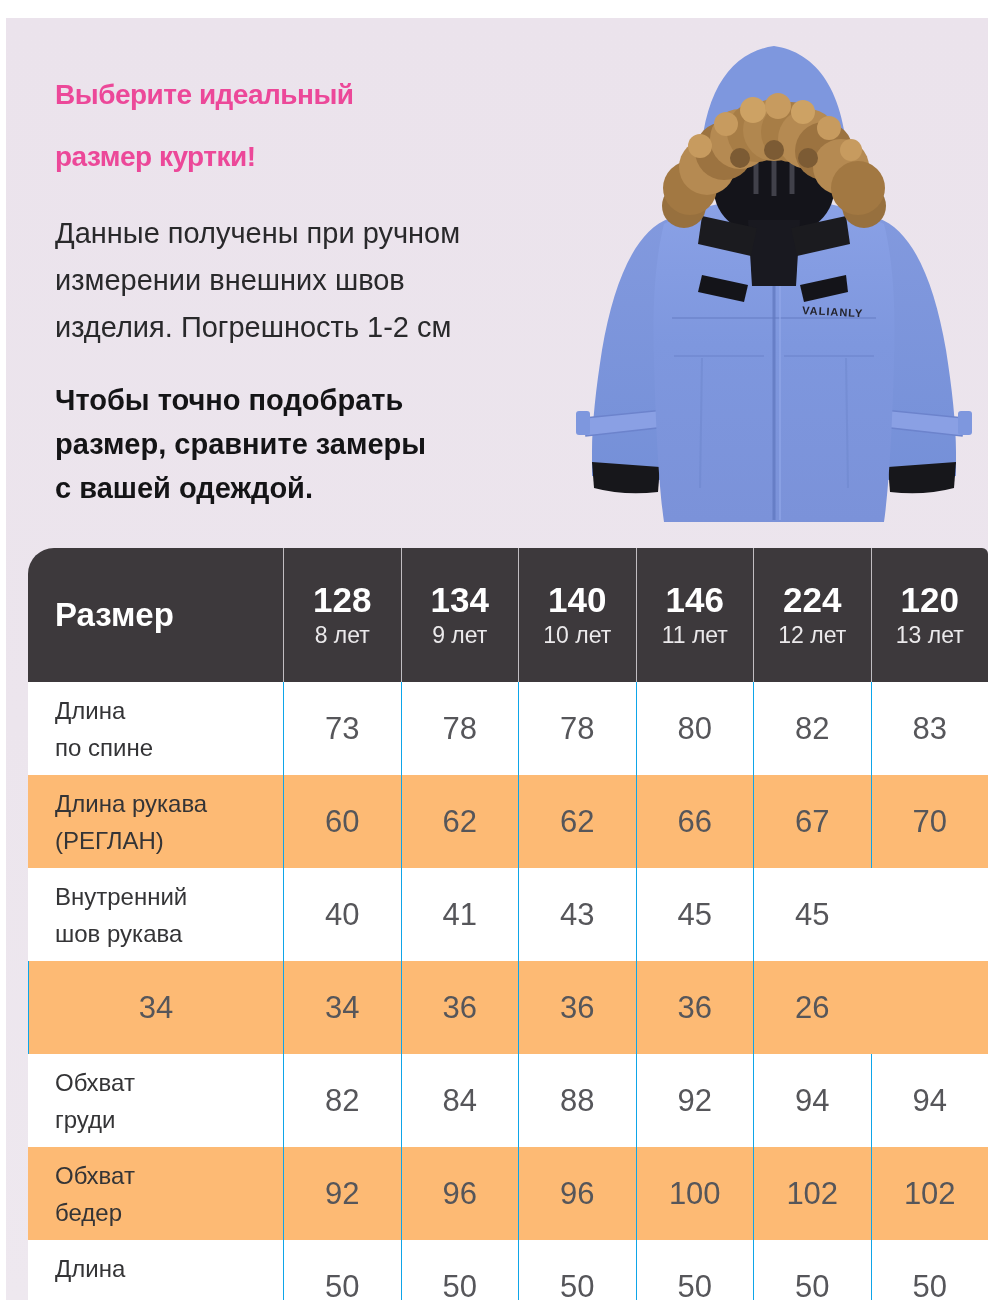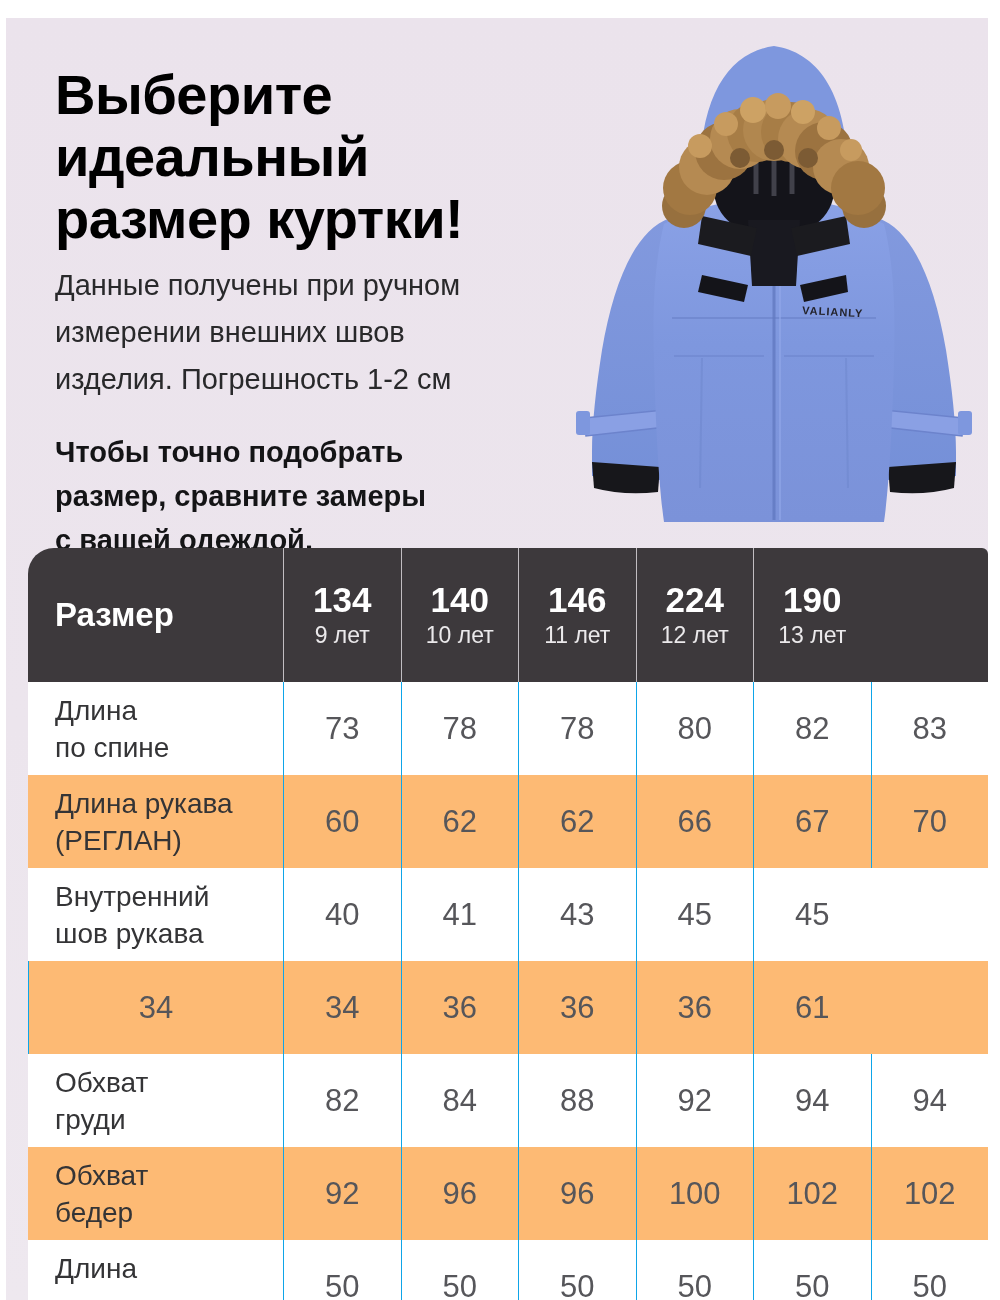--- a/index.html
+++ b/index.html
@@ -9,25 +9,25 @@
     background:#ffffff;
     font-family:"Liberation Sans", sans-serif;
   }
   .pink-bg {
     position:absolute; left:6px; top:18px; width:982px; height:1282px;
     background:linear-gradient(180deg,#ebe3ec 0%, #ece5ed 55%, #eee8ef 100%);
   }
   
   .hero { position:absolute; left:55px; top:64px; width:500px; }
   .hero-title {
-    font-size:56px; font-weight:700; color:#000000;
+    font-size:28px; font-weight:700; color:#ec4899;
     line-height:62px; letter-spacing:-0.5px; white-space:pre-line;
   }
   .hero-sub {
-    margin-top:12px; font-size:29px; font-weight:400; color:#29292b;
+    margin-top:22px; font-size:29px; font-weight:400; color:#29292b;
     line-height:47px; white-space:pre-line;
   }
   .hero-note {
     margin-top:27px; font-size:29px; font-weight:700; color:#141416;
     line-height:44px; white-space:pre-line;
   }
   
   .jacket-wrap { position:absolute; left:550px; top:18px; width:448px; height:520px; }
   
   .size-table { position:absolute; left:28px; top:548px; width:960px; }
@@ -46,21 +46,21 @@
   }
   .hsize { font-size:35px; font-weight:700; color:#ffffff; line-height:38px; }
   .hage  { font-size:23px; font-weight:400; color:#ebe9eb; line-height:27px; margin-top:3px; }
   .trow {
     display:grid; grid-template-columns:255px repeat(6,1fr);
     height:93px; background:#ffffff;
   }
   .trow.alt { background:#fdba74; }
   .tlabel {
     display:flex; flex-direction:column; justify-content:center;
-    padding-left:27px; font-size:28px; color:#343436; line-height:37px;
+    padding-left:27px; font-size:24px; color:#343436; line-height:37px;
     white-space:pre-line;
   }
   .tval {
     display:flex; align-items:center; justify-content:center;
     font-size:31px; color:#56565a; border-left:1px solid #0ea5e9;
   }
 </style>
 </head>
 <body>
 
@@ -153,20 +153,24 @@
     </g>
 
     <text x="252" y="296" font-size="11" font-weight="700" fill="#23232b" transform="rotate(3 252 296)" letter-spacing="1">VALIANLY</text>
   </svg>
 </div>
 
 <div class="size-table">
   <div class="thead">
     <div class="hfirst">Размер</div>
 
+  <div class="hcell">
+    <div class="hsize">128</div>
+    <div class="hage">8 лет</div>
+  </div>
 
   <div class="hcell">
     <div class="hsize">134</div>
     <div class="hage">9 лет</div>
   </div>
 
   <div class="hcell">
     <div class="hsize">140</div>
     <div class="hage">10 лет</div>
   </div>
@@ -175,21 +179,21 @@
     <div class="hsize">146</div>
     <div class="hage">11 лет</div>
   </div>
 
   <div class="hcell">
     <div class="hsize">224</div>
     <div class="hage">12 лет</div>
   </div>
 
   <div class="hcell">
-    <div class="hsize">190</div>
+    <div class="hsize">120</div>
     <div class="hage">13 лет</div>
   </div>
 </div>
   <div>
   <div class="trow">
     <div class="tlabel">Длина
 по спине</div>
   <div class="tval">73</div>
         <div class="tval">78</div>
         <div class="tval">78</div>
@@ -218,21 +222,21 @@
         <div class="tval">45</div>
         <div class="tval">45</div>
       </div>
 
   <div class="trow alt">
   <div class="tval">34</div>
         <div class="tval">34</div>
         <div class="tval">36</div>
         <div class="tval">36</div>
         <div class="tval">36</div>
-        <div class="tval">61</div>
+        <div class="tval">26</div>
       </div>
 
   <div class="trow">
     <div class="tlabel">Обхват
 груди</div>
   <div class="tval">82</div>
         <div class="tval">84</div>
         <div class="tval">88</div>
         <div class="tval">92</div>
         <div class="tval">94</div>

